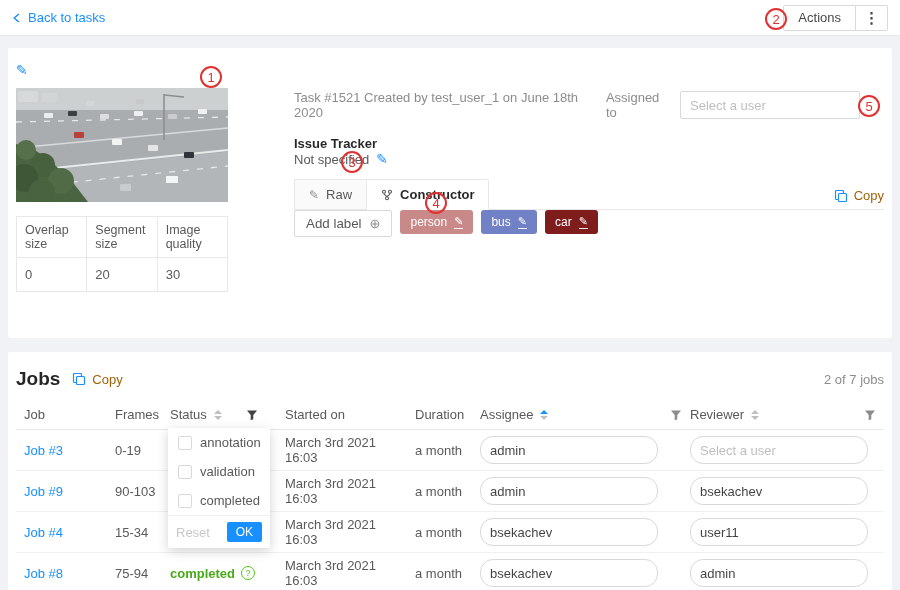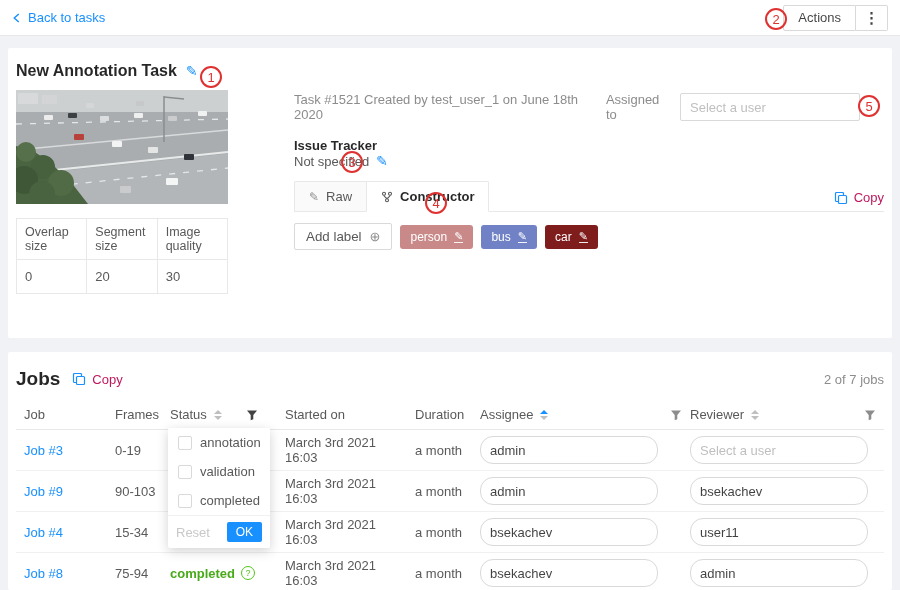--- a/index.html
+++ b/index.html
@@ -61,23 +61,23 @@
 
   .tabs-bar { margin-top:12px; display:flex; align-items:flex-end; border-bottom:1px solid #e8e8e8; }
   .tab {
     display:flex; align-items:center; gap:7px; padding:7px 14px;
     border:1px solid #e8e8e8; background:#fafafa; margin-bottom:-1px;
     color:#595959; cursor:pointer;
   }
   .tab-first { border-radius:2px 0 0 0; border-right:0; }
   .tab-active { background:#fff; border-bottom-color:#fff; color:rgba(0,0,0,.85); font-weight:600; border-radius:0 2px 0 0; border-right:1px solid #e8e8e8; }
   .tab-icon-gray { color:#8c8c8c; font-size:12px; }
-  .copy-link { margin-left:auto; color:#be185d; display:flex; gap:6px; align-items:center; cursor:pointer; margin-bottom:6px; }
-
-  .labels-row { margin-top:11px; display:flex; gap:8px; align-items:center; }
+  .copy-link { margin-left:auto; color:#a16207; display:flex; gap:6px; align-items:center; cursor:pointer; margin-bottom:6px; }
+
+  .labels-row { display:flex; gap:8px; align-items:flex-start; }
   .add-label-btn {
     border:1px solid #d9d9d9; border-radius:2px; background:#fff;
     padding:5px 11px; display:flex; gap:8px; align-items:center; color:#595959; cursor:pointer;
   }
   .add-icon { color:#8c8c8c; font-size:13px; }
   .chip {
     border-radius:3px; color:#fff; padding:5px 10px; font-size:12px;
     display:flex; gap:7px; align-items:center; cursor:pointer;
   }
   .chip-edit { font-size:11px; border-bottom:1px solid rgba(255,255,255,.9); line-height:1.1; }
@@ -145,21 +145,20 @@
   <div class="btn-group">
     <button class="btn btn-actions">Actions</button>
     <button class="btn btn-more">
         <span>⋮</span>
       </button>
   </div>
 </div>
 
 <div class="card task-card">
   <div class="task-title-row">
-    <span class="task-title">New Annotation Task</span>
     <span class="edit-blue">✎</span>
   </div>
 
   <div class="task-content">
 
     <div class="left-col">
       <svg class="thumb" viewBox="0 0 212 114" preserveAspectRatio="none">
         <rect width="212" height="114" fill="#b7babc"></rect>
         <rect width="212" height="22" fill="#cdd0d1"></rect>
         <rect x="2" y="3" width="20" height="11" fill="#d7d9da"></rect>

